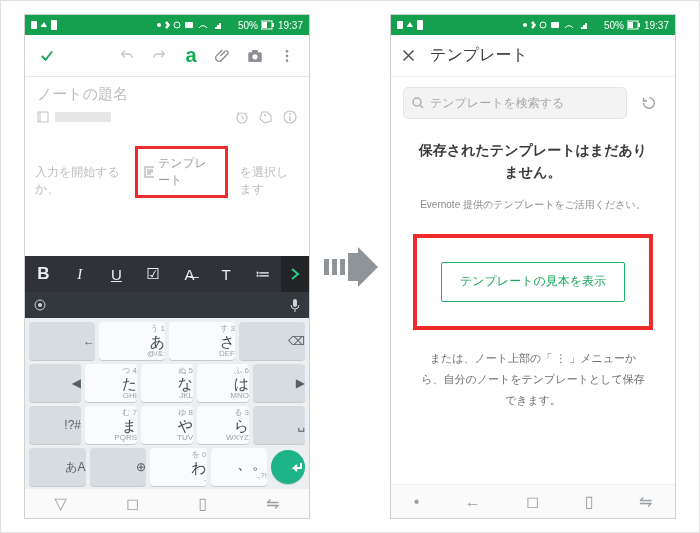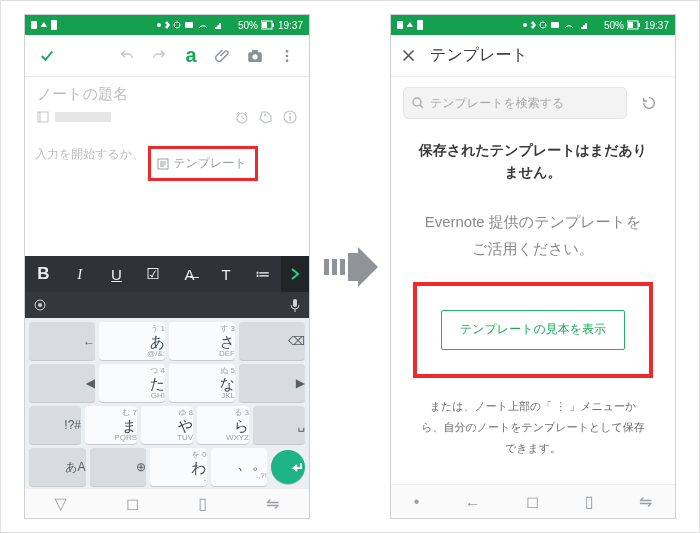--- a/index.html
+++ b/index.html
@@ -13,21 +13,21 @@
   
   .toolbar{height:42px;border-bottom:1px solid #e8e8e8;display:flex;align-items:center;padding:0 8px;gap:4px}
   .toolbar .spacer{flex:1}
   .tb-btn{width:28px;height:28px;display:flex;align-items:center;justify-content:center;color:#9aa0a6}
   .tb-btn.green{color:#18a858}
   .note-title{padding:8px 12px 2px;color:#bdbdbd;font-size:15px}
   .meta{display:flex;align-items:center;padding:4px 12px 8px;gap:6px;color:#bdbdbd}
   .meta .field{flex:1;height:12px;display:flex;align-items:center;gap:6px}
   .blocked{background:#e6e6e6;height:10px;width:56px;border-radius:1px}
   .meta .icos{display:flex;gap:10px;color:#bdbdbd}
-  .body-row{display:flex;align-items:flex-start;padding:14px 10px;color:#bdbdbd;font-size:12px;gap:4px}
+  .body-row{display:flex;align-items:flex-end;padding:14px 10px;color:#bdbdbd;font-size:12px;gap:12px}
   .tmpl-btn{border:3px solid #ef2a2a;padding:6px 8px 6px 6px;display:flex;align-items:center;gap:4px;color:#9aa0a6;font-size:12px}
   
   .fmt{height:36px;background:#2f3338;display:flex;align-items:center;color:#eceff1}
   .fmt .cell{flex:1;display:flex;align-items:center;justify-content:center;font-size:15px}
   .fmt .cell.bold{font-weight:700;font-size:17px}
   .fmt .cell.italic{font-style:italic;font-family:serif}
   .fmt .chev{width:28px;background:#222528;color:#2dd181;display:flex;align-items:center;justify-content:center;height:36px;flex:0 0 28px}
   
   .ime{height:26px;background:#33383d;display:flex;align-items:center;padding:0 8px;color:#cfd3d8}
   .ime .gap{flex:1}
@@ -41,21 +41,21 @@
   .key.func{background:#d7dce0;color:#546066;font-size:12px}
   .key.circle{background:#1db488;color:#fff;border-radius:50%;width:34px;height:34px;flex:0 0 34px;align-self:center;box-shadow:0 1px 0 rgba(0,0,0,.15)}
   .navbar{height:30px;background:#fafafa;border-top:1px solid #eee;display:flex;align-items:center;justify-content:space-around;color:#9aa0a6}
   
   .header2{height:42px;display:flex;align-items:center;padding:0 10px;gap:14px;font-size:16px;color:#3a3a3a;border-bottom:1px solid #eee}
   .search-wrap{padding:10px 12px;display:flex;gap:8px;align-items:center}
   .search{flex:1;background:#f3f3f3;border:1px solid #e5e5e5;border-radius:5px;height:32px;display:flex;align-items:center;padding:0 8px;color:#a8a8a8;font-size:12px;gap:6px}
   .reload{width:28px;height:28px;display:flex;align-items:center;justify-content:center;color:#9a9a9a}
   .msg{padding:10px 26px;text-align:center}
   .msg h4{font-size:14px;color:#3a3a3a;font-weight:700;line-height:1.6}
-  .msg p{font-size:15px;color:#8a8a8a;margin-top:24px;line-height:1.8}
+  .msg p{font-size:10px;color:#8a8a8a;margin-top:12px;line-height:1.8}
   .cta-wrap{padding:10px 22px 6px}
   .cta-box{border:4px solid #ef2a2a;padding:24px}
   .cta{border:1px solid #22b268;color:#18a858;font-size:12px;height:40px;display:flex;align-items:center;justify-content:center;border-radius:2px}
   .hint{font-size:11px;color:#6e6e6e;text-align:center;padding:12px 28px;line-height:1.9}
   
   .navbar2{height:34px;background:#fafafa;display:flex;align-items:center;justify-content:space-around;color:#9aa0a6;margin-top:auto;border-top:1px solid #eee}
   svg{display:block}
 </style>
 </head>
 <body>
@@ -164,20 +164,21 @@
       <span>入力を開始するか、</span>
       <span class="tmpl-btn">
         <svg width="12" height="12">
             <rect x="1" y="1" width="10" height="10" fill="none" stroke="#9aa0a6"></rect>
             <line x1="3" y1="4" x2="9" y2="4" stroke="#9aa0a6"></line>
             <line x1="3" y1="6" x2="9" y2="6" stroke="#9aa0a6"></line>
             <line x1="3" y1="8" x2="7" y2="8" stroke="#9aa0a6"></line>
           </svg>
         <span>テンプレート</span>
       </span>
+      <span>を選択します</span>
     </div>
 
     <div style="flex:1"></div>
 
     <div class="fmt">
       <div class="cell bold">B</div>
       <div class="cell italic">I</div>
       <div class="cell" style="text-decoration:underline">U</div>
       <div class="cell">☑</div>
       <div class="cell">A̶</div>
@@ -222,20 +223,25 @@
           <div class="key">
             <div class="small">つ 4</div>
             <div class="kana">た</div>
             <div class="roma">GHI</div>
           </div>
           <div class="key">
             <div class="small">ぬ 5</div>
             <div class="kana">な</div>
             <div class="roma">JKL</div>
           </div>
+          <div class="key">
+            <div class="small">ふ 6</div>
+            <div class="kana">は</div>
+            <div class="roma">MNO</div>
+          </div>
           <div class="key func">▶</div>
         </div>
         <div class="krow">
           <div class="key func">!?#</div>
           <div class="key">
             <div class="small">む 7</div>
             <div class="kana">ま</div>
             <div class="roma">PQRS</div>
           </div>
           <div class="key">

